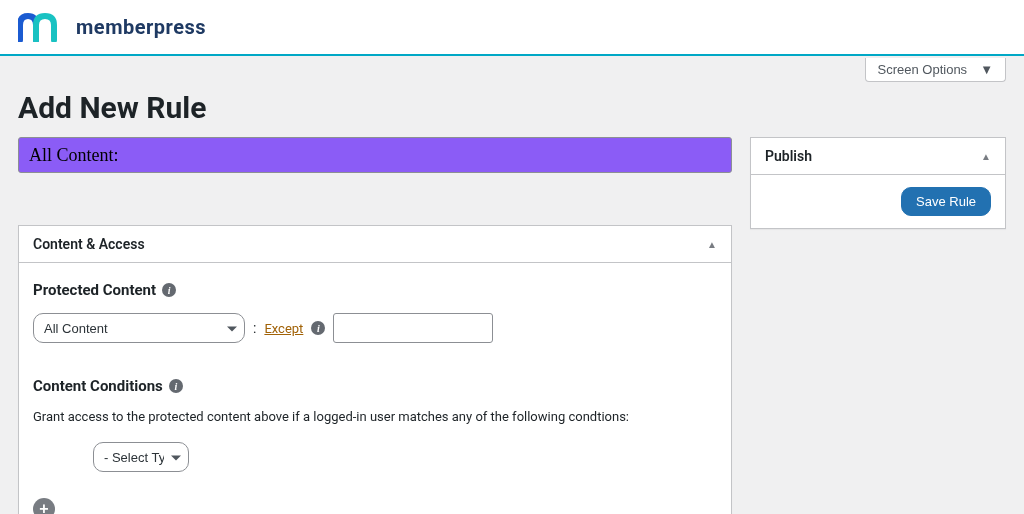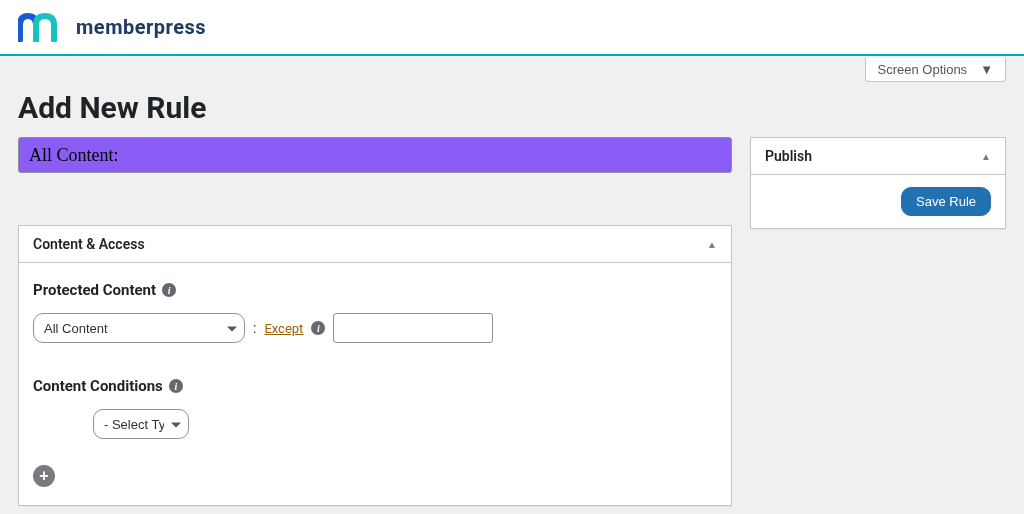--- a/index.html
+++ b/index.html
@@ -220,20 +220,21 @@
             <input type="text" class="text-input-sm" value="" style="">
           </div>
 
           <div style="height:10px"></div>
 
           <div class="section-label">
             <span>Content Conditions</span>
             <span class="info-icon">i</span>
           </div>
 
+          <p class="desc-text">Grant access to the protected content above if a logged-in user matches any of the following condtions:</p>
 
           <div class="conditions-row">
             <span class="select-wrap">
               <select class="select-control type-select">
                 <option>- Select Typ</option>
               </select>
             </span>
           </div>
 
           <button class="add-btn">

